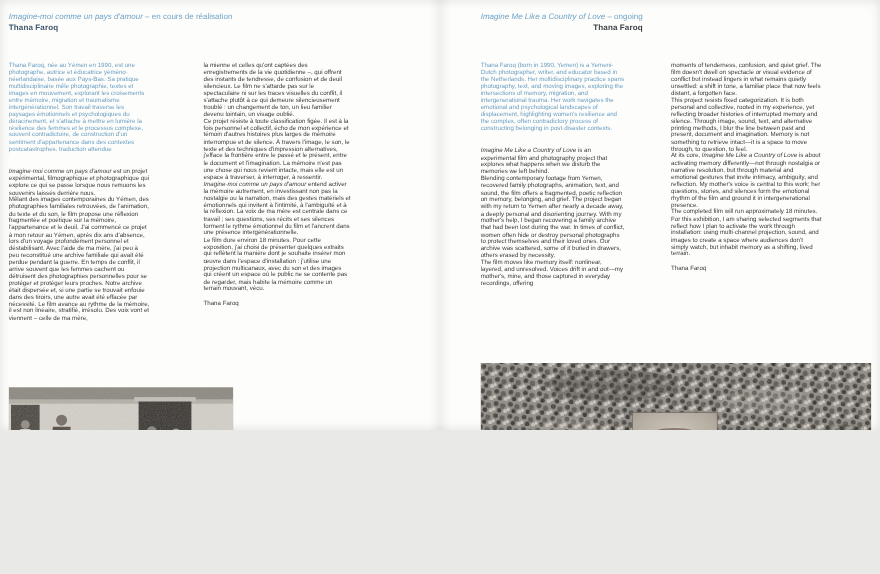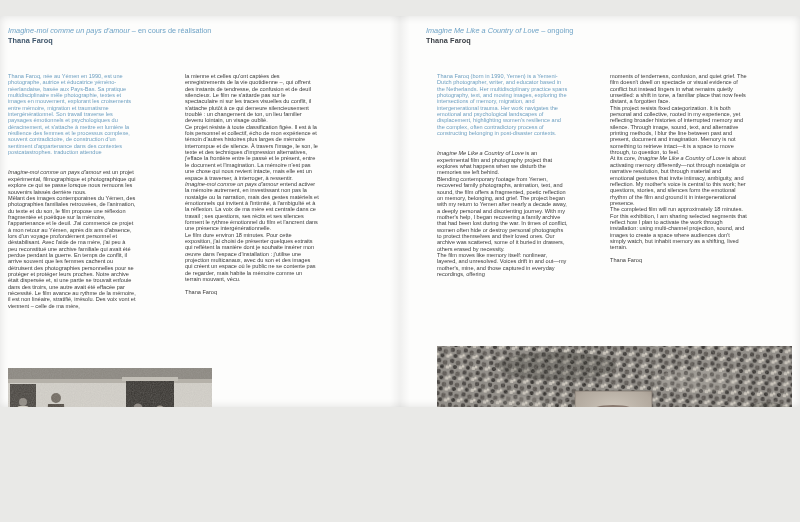--- a/index.html
+++ b/index.html
@@ -1,17 +1,17 @@
 <!DOCTYPE html>
 <html><head>
 <meta charset="utf-8">
 <style>
   html,body { margin:0; padding:0; background:#e9e9e7; }
   .spread {
-    position:relative; width:800px; height:391px; margin:16px auto;
+    position:relative; width:800px; height:391px; margin:0 auto;
     background:#fdfdfc; overflow:hidden;
     font-family:"Liberation Sans", sans-serif;
     box-shadow: inset 0 0 10px rgba(0,0,0,0.12);
   }
   .gutter {
     position:absolute; left:390px; top:0; width:20px; height:522px;
     background:linear-gradient(90deg, rgba(0,0,0,0) 0%, rgba(0,0,0,0.05) 50%, rgba(0,0,0,0) 100%);
   }
   .title-block { position:absolute; top:10px; font-size:7.3px; line-height:10px; }
   .title-line { color:#6fa3c6; }
@@ -97,21 +97,21 @@
         <rect x="179" y="51" width="13" height="32" rx="3" fill="#c2bbae"></rect>
       <rect width="204" height="110" filter="url(#g1)"></rect>
     </svg>
   </div>
 
   <div class="caption" id="caption-left">1.  La mère de Thana Faroq enfant et ses frères et sœurs dans leur maison de Taez. Archives familiales de l'artiste / Thana Faroq's mother as a child with her brothers and sisters in their home in Taiz. Artist's family archives.</div>
   <div class="page-num" id="pn-left">240</div>
 
   <div class="gutter"></div>
 
-  <div class="title-block" style="left:426px;">
+  <div class="title-block" style="left:437px;text-align:right;">
     <div class="title-line"><span class="it">Imagine Me Like a Country of Love</span><span> – ongoing</span></div>
     <div class="author en">Thana Faroq</div>
   </div>
 
   <div class="col" style="left:437px; width:131px;">
     <p class="bio">Thana Faroq (born in 1990, Yemen) is a Yemeni-Dutch photographer, writer, and educator based in the Netherlands. Her multidisciplinary practice spans photography, text, and moving images, exploring the intersections of memory, migration, and intergenerational trauma. Her work navigates the emotional and psychological landscapes of displacement, highlighting women's resilience and the complex, often contradictory process of constructing belonging in post-disaster contexts.</p>
     <p><span class="it-inline">Imagine Me Like a Country of Love</span><span> is an experimental film and photography project that explores what happens when we disturb the memories we left behind.</span></p>
     <p>Blending contemporary footage from Yemen, recovered family photographs, animation, text, and sound, the film offers a fragmented, poetic reflection on memory, belonging, and grief. The project began with my return to Yemen after nearly a decade away, a deeply personal and disorienting journey. With my mother's help, I began recovering a family archive that had been lost during the war. In times of conflict, women often hide or destroy personal photographs to protect themselves and their loved ones. Our archive was scattered, some of it buried in drawers, others erased by necessity.</p>
     <p>The film moves like memory itself: nonlinear, layered, and unresolved. Voices drift in and out—my mother's, mine, and those captured in everyday recordings, offering</p>
   </div>

